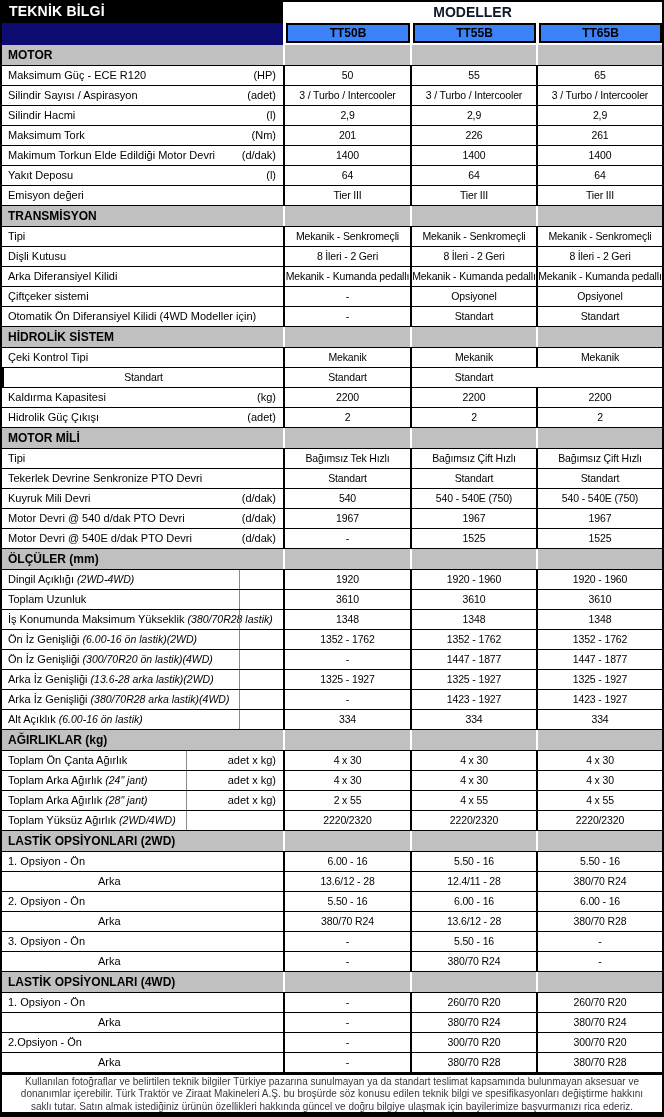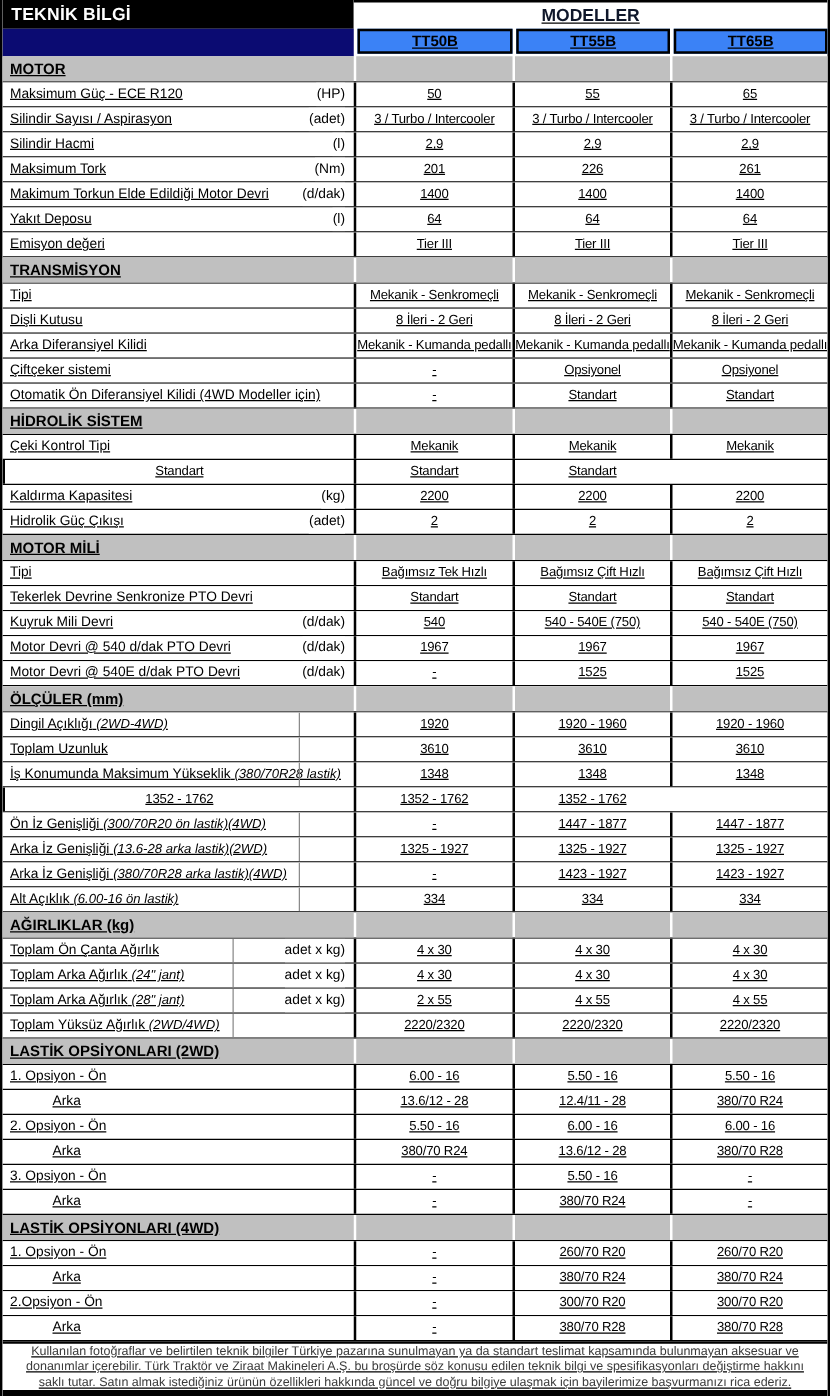--- a/index.html
+++ b/index.html
@@ -5,21 +5,20 @@
   html,body { margin:0; padding:0; background:#ffffff; }
   .sheet {
     position:relative;
     width:664px; height:1117px;
     box-sizing:border-box;
     border-left:2px solid #000; border-right:2px solid #000;
     font-family:"Liberation Sans", sans-serif;
     color:#000;
     overflow:hidden;
     background:#fff;
-    text-decoration:underline;
   }
   
   .top-row { display:grid; grid-template-columns:281px 379px; height:23px; }
   .top-left {
     background:#000; color:#fff; font-weight:bold; font-size:14px;
     line-height:23px; padding-left:7px; letter-spacing:.2px;
   }
   .top-right {
     box-sizing:border-box; border-top:2px solid #000;
     background:#fff; color:#0f172a; font-weight:bold; font-size:14px;
@@ -47,21 +46,21 @@
   
   .spec-row {
     display:grid; grid-template-columns:281px 127px 126px 126px;
     height:20px; box-sizing:border-box; border-bottom:1px solid #000;
     font-size:11px; background:#fff;
   }
   .label-cell {
     position:relative; padding-left:6px; line-height:19px;
     white-space:nowrap; overflow:hidden;
   }
-  .label-cell.indent { padding-left:40px; }
+  .label-cell.indent { padding-left:96px; }
   .note { font-style:italic; font-size:10.5px;text-align:right; }
   .unit { position:absolute; right:7px; top:0; line-height:19px; background:#fff; }
   .div237 .label-cell::after, .div184 .label-cell::after {
     content:""; position:absolute; top:0; bottom:0; width:1px; background:#8a8a8a;
   }
   .div237 .label-cell::after { left:237px; }
   .div184 .label-cell::after { left:184px; }
   .value-cell {
     border-left:2px solid #000; text-align:center; line-height:19px;
     font-size:10.5px; letter-spacing:-0.15px; overflow:hidden;
@@ -258,20 +257,21 @@
         <div class="value-cell">3610</div>
         <div class="value-cell">3610</div>
       </div>
       <div class="spec-row div237">
         <div class="label-cell"><span>İş Konumunda Maksimum Yükseklik</span> <span class="note">(380/70R28 lastik)</span></div>
         <div class="value-cell">1348</div>
         <div class="value-cell">1348</div>
         <div class="value-cell">1348</div>
       </div>
       <div class="spec-row div237">
+        <div class="label-cell"><span>Ön İz Genişliği</span> <span class="note">(6.00-16 ön lastik)(2WD)</span></div>
         <div class="value-cell">1352 - 1762</div>
         <div class="value-cell">1352 - 1762</div>
         <div class="value-cell">1352 - 1762</div>
       </div>
       <div class="spec-row div237">
         <div class="label-cell"><span>Ön İz Genişliği</span> <span class="note">(300/70R20 ön lastik)(4WD)</span></div>
         <div class="value-cell">-</div>
         <div class="value-cell">1447 - 1877</div>
         <div class="value-cell">1447 - 1877</div>
       </div>

